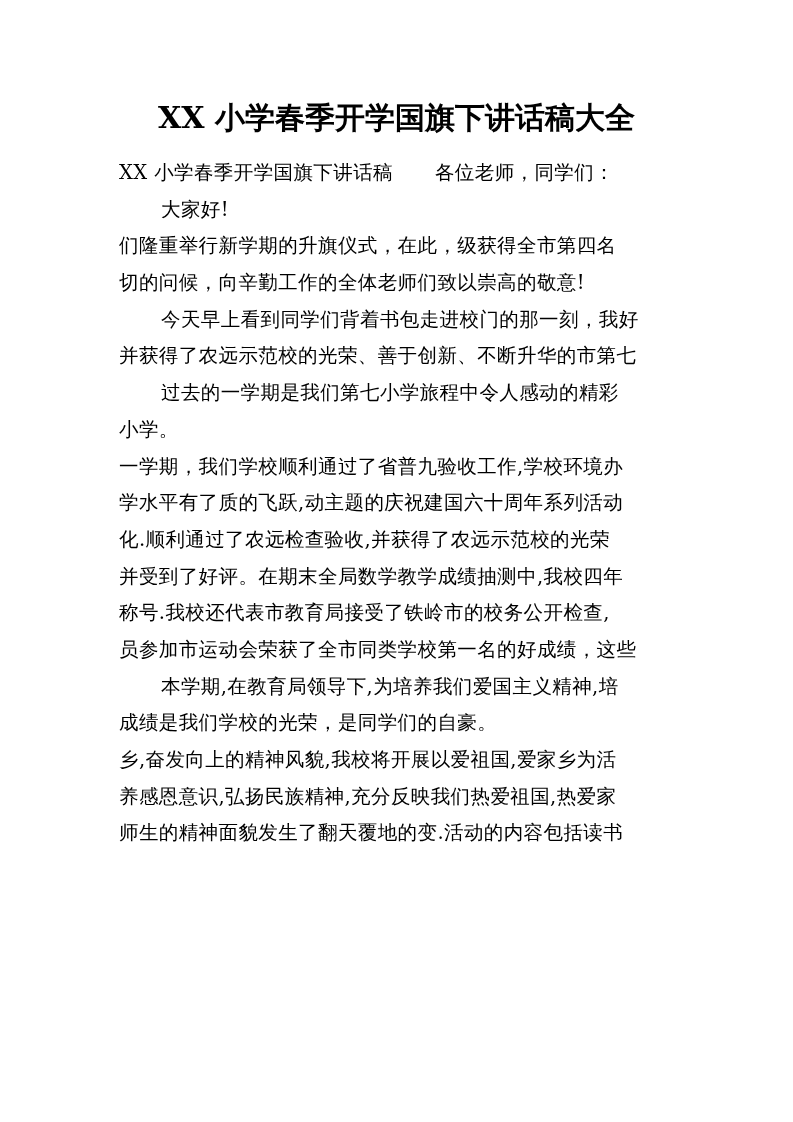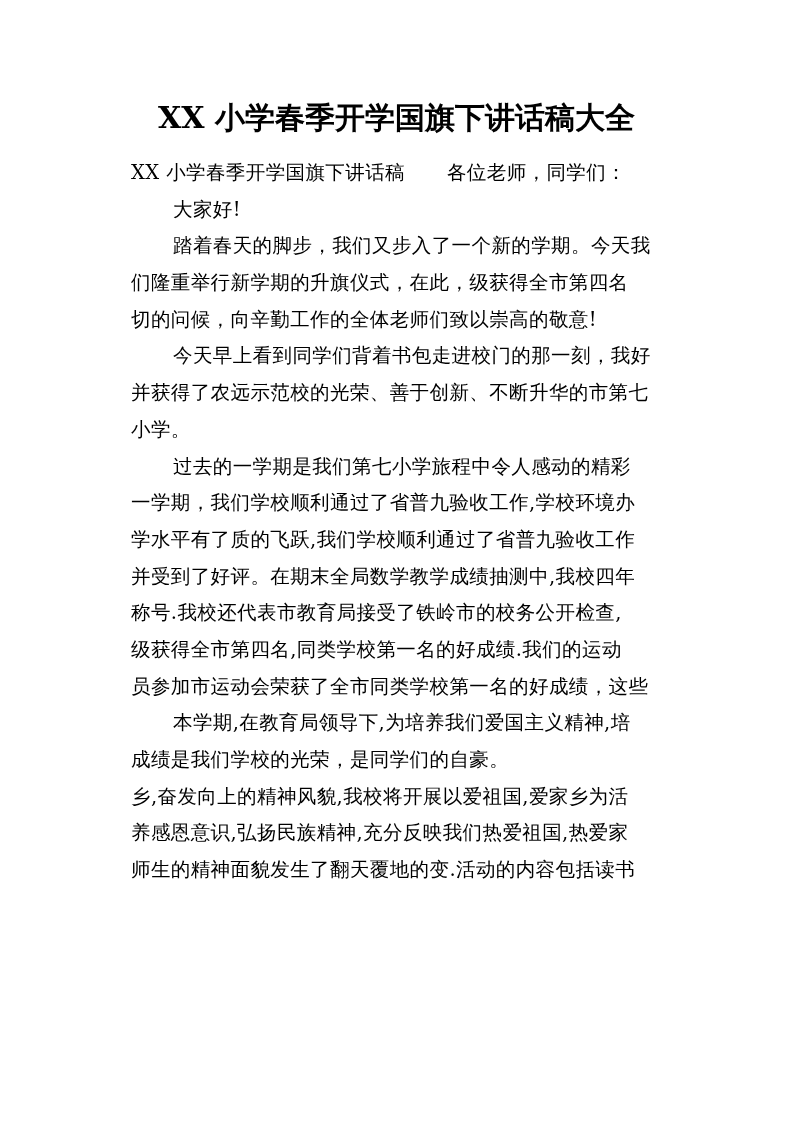--- a/index.html
+++ b/index.html
@@ -40,53 +40,51 @@
       left: 119px;
       top: 155px;
       width: 560px;
     }
     .line {
       height: 36.7px;
       line-height: 36.7px;
       font-size: 19.5px;
       white-space: nowrap;
       letter-spacing: 0.4px;
-      margin-left: 12px;
     }
     .line.indent {
       padding-left: 42px;
     }
     .line .gap {
       display: inline-block;
       width: 42px;
     }
   </style>
 </head>
 <body>
 
 <div class="page">
   <div class="title">XX 小学春季开学国旗下讲话稿大全</div>
 
   <div class="body-text">
     <div class="line">
       <span>XX 小学春季开学国旗下讲话稿</span><span class="gap"></span><span>各位老师，同学们：</span>
     </div>
     <div class="line indent">大家好!</div>
-    <div class="line indent">踏着春天的脚步，我们又步入了一个新的学期。今天我</div>
     <div class="line">们隆重举行新学期的升旗仪式，在此，级获得全市第四名</div>
     <div class="line">切的问候，向辛勤工作的全体老师们致以崇高的敬意!</div>
     <div class="line indent">今天早上看到同学们背着书包走进校门的那一刻，我好</div>
     <div class="line">并获得了农远示范校的光荣、善于创新、不断升华的市第七</div>
+    <div class="line indent">过去的一学期是我们第七小学旅程中令人感动的精彩</div>
     <div class="line">小学。</div>
-    <div class="line indent">过去的一学期是我们第七小学旅程中令人感动的精彩</div>
     <div class="line">一学期，我们学校顺利通过了省普九验收工作,学校环境办</div>
-    <div class="line">学水平有了质的飞跃,我们学校顺利通过了省普九验收工作</div>
+    <div class="line">学水平有了质的飞跃,动主题的庆祝建国六十周年系列活动</div>
+    <div class="line">化.顺利通过了农远检查验收,并获得了农远示范校的光荣</div>
     <div class="line">并受到了好评。在期末全局数学教学成绩抽测中,我校四年</div>
     <div class="line">称号.我校还代表市教育局接受了铁岭市的校务公开检查,</div>
-    <div class="line">级获得全市第四名,同类学校第一名的好成绩.我们的运动</div>
     <div class="line">员参加市运动会荣获了全市同类学校第一名的好成绩，这些</div>
     <div class="line indent">本学期,在教育局领导下,为培养我们爱国主义精神,培</div>
     <div class="line">成绩是我们学校的光荣，是同学们的自豪。</div>
     <div class="line">乡,奋发向上的精神风貌,我校将开展以爱祖国,爱家乡为活</div>
     <div class="line">养感恩意识,弘扬民族精神,充分反映我们热爱祖国,热爱家</div>
     <div class="line">师生的精神面貌发生了翻天覆地的变.活动的内容包括读书</div>
   </div>
 </div>
 
 </body></html>

